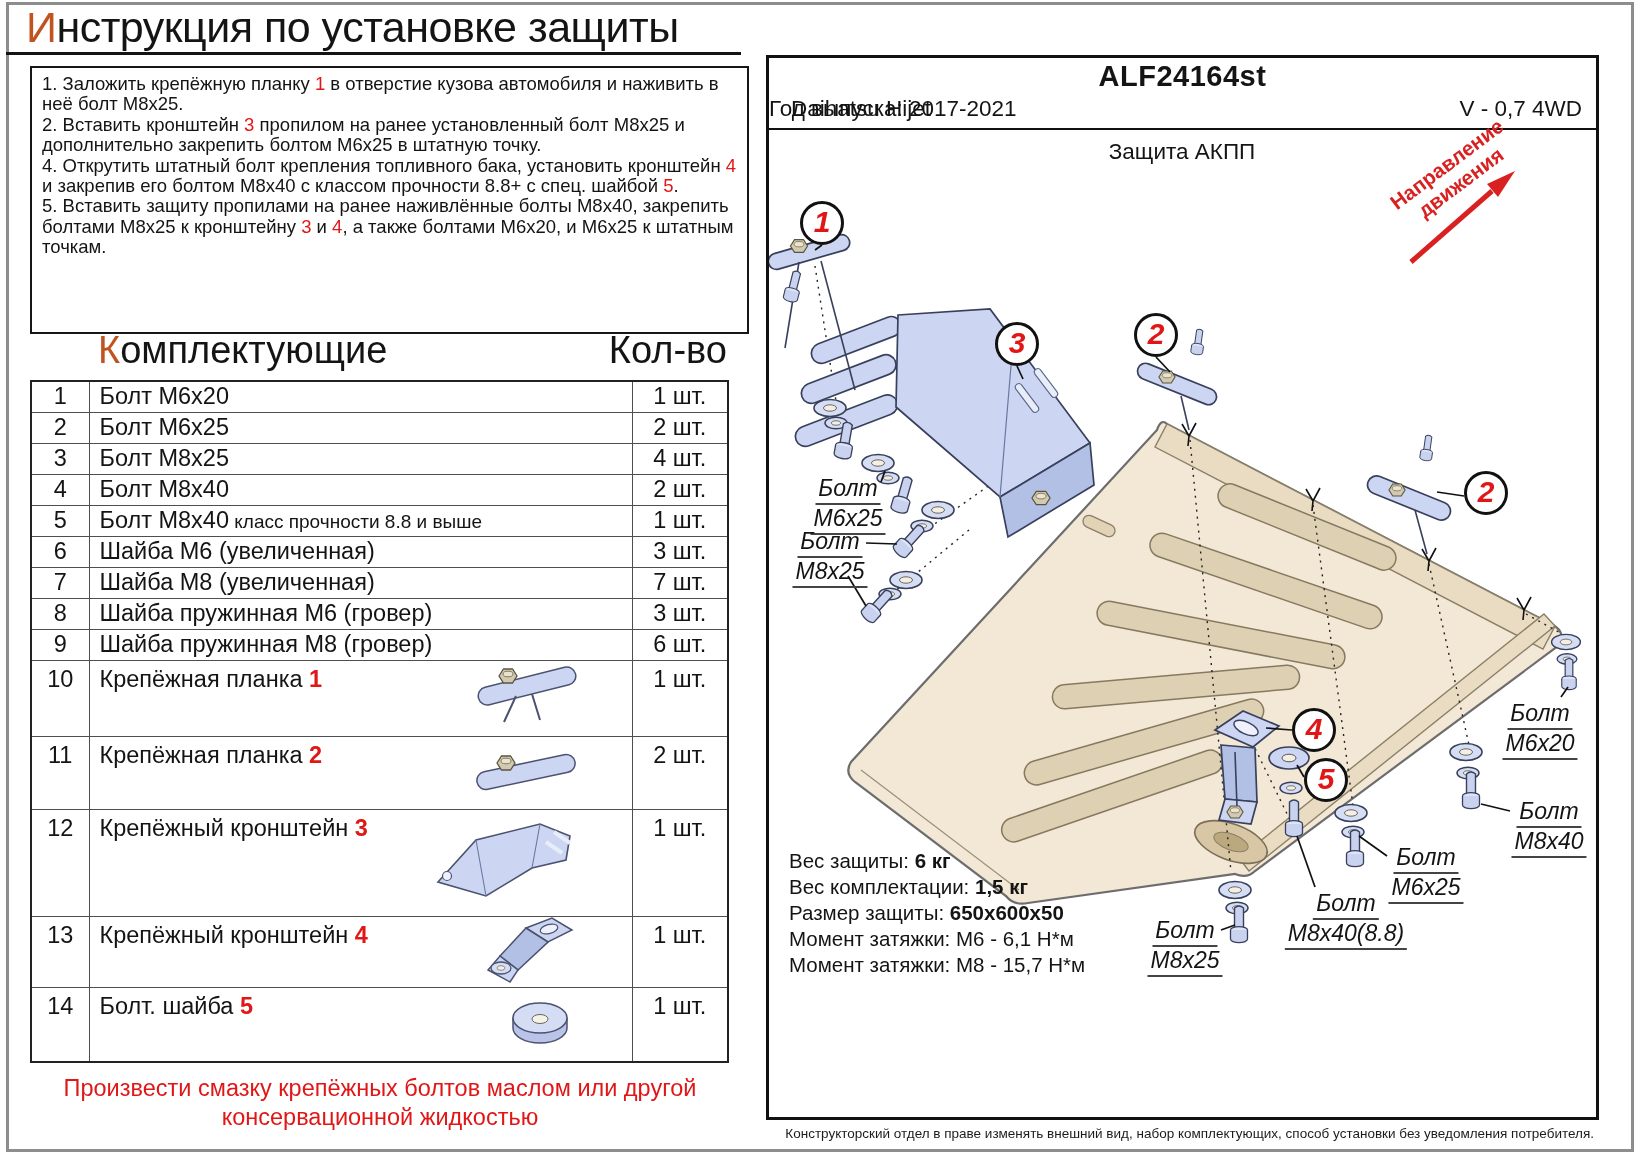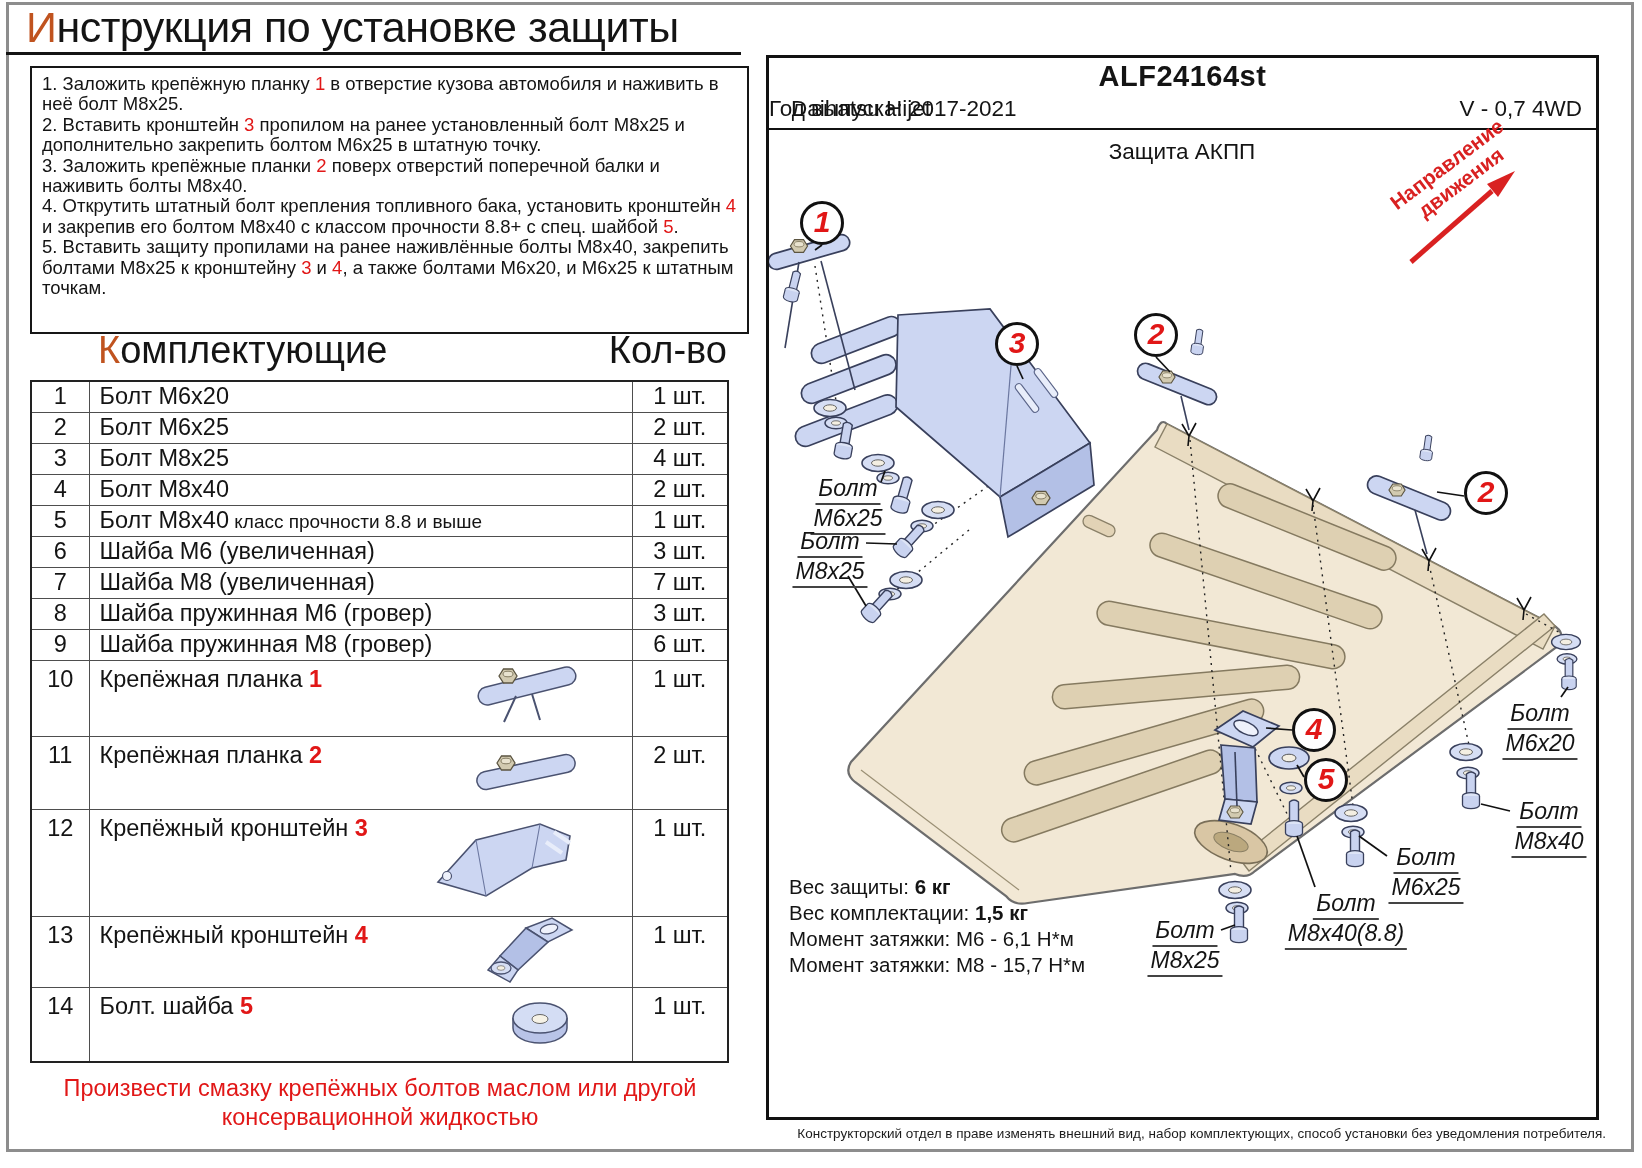--- a/index.html
+++ b/index.html
@@ -57,21 +57,21 @@
   .direction { position:absolute; left:597px; top:20px; width:175px; text-align:center;
     color:#d92121; font-size:20.5px; line-height:23px; font-weight:bold; transform:rotate(-37deg); }
   .callout { position:absolute; width:44px; height:44px; border:3.5px solid #111; border-radius:50%;
     background:#fff; color:#e11717; font-size:30px; font-weight:bold; font-style:italic;
     display:flex; align-items:center; justify-content:center; padding-bottom:3px; }
   .bolt-label { position:absolute; transform:translateX(-50%); text-align:center;
     font-size:23px; font-style:italic; line-height:27px; white-space:nowrap; color:#141414; }
   .bolt-label span { display:inline-block; border-bottom:2px solid #444; padding:0 3px 1px; }
   .specs { position:absolute; left:20px; bottom:4px; font-size:20.5px; line-height:26px; }
   .specs .sv.b { font-weight:bold;text-align:center; }
-  .footnote { position:absolute; right:36px; top:1126px; font-size:13.5px; white-space:nowrap; color:#1c1c1c; }
+  .footnote { position:absolute; right:48px; top:1126px; font-size:13.5px; white-space:nowrap; color:#1c1c1c; }
 
   
   .plate { fill:#f2e8d5; stroke:#6d6d6d; stroke-width:2.2; }
   .ridge { fill:#e9dcc2; stroke:#8a8068; stroke-width:1.4; }
   .slots rect { fill:#ded0b2; stroke:#857a60; stroke-width:1.5; }
   .bp  { fill:#ccd6f2; stroke:#39405c; stroke-width:1.7; }
   .bpd { fill:#b3c0e6; stroke:#39405c; stroke-width:1.7; }
   .fold { stroke:#6b77a0; stroke-width:1.2; }
   .dot { stroke:#222; stroke-width:1.4; stroke-dasharray:2 5; fill:none; }
   .ldr { stroke:#111; stroke-width:1.7; fill:none; }
@@ -83,21 +83,20 @@
 <body>
 
 <div class="page-border"></div>
 
 <div class="title"><span class="accent">И</span><span>нструкция по установке защиты</span></div>
 <div class="title-rule"></div>
 
 <div class="instructions" id="instruction-list">
     <div class="instr"><span>1. Заложить крепёжную планку </span><span class="red">1</span><span> в отверстие кузова автомобиля и наживить в неё болт М8х25.</span></div>
     <div class="instr"><span>2. Вставить кронштейн </span><span class="red">3</span><span> пропилом на ранее установленный болт М8х25 и дополнительно закрепить болтом М6х25 в штатную точку.</span></div>
-    <div class="instr"><span>3. Заложить крепёжные планки </span><span class="red">2</span><span> поверх отверстий поперечной балки и наживить болты М8х40.</span></div>
     <div class="instr"><span>4. Открутить штатный болт крепления топливного бака, установить кронштейн </span><span class="red">4</span><span> и закрепив его болтом М8х40 с классом прочности 8.8+ с спец. шайбой </span><span class="red">5</span><span>.</span></div>
     <div class="instr"><span>5. Вставить защиту пропилами на ранее наживлённые болты М8х40, закрепить болтами М8х25 к кронштейну </span><span class="red">3</span><span> и </span><span class="red">4</span><span>, а также болтами М6х20, и М6х25 к штатным точкам.</span></div>
   </div>
 
 <div class="comp-header">
   <div class="comp-title"><span class="accent">К</span><span>омплектующие</span></div>
   <div class="comp-qty">Кол-во</div>
 </div>
 
 <table class="components">
@@ -389,20 +388,21 @@
     </svg>
 
     <div class="part-title">Защита АКПП</div>
     <div class="direction">
       <span>Направление</span><br>
       <span>движения</span>
     </div>
     <div class="specs" id="specs">
         <div><span class="sl">Вес защиты: </span><span class="sv b">6 кг</span></div>
         <div><span class="sl">Вес комплектации: </span><span class="sv b">1,5 кг</span></div>
+        <div><span class="sl">Размер защиты: </span><span class="sv b">650х600х50</span></div>
         <div><span class="sl">Момент затяжки: </span><span class="sv">М6 - 6,1 Н*м</span></div>
         <div><span class="sl">Момент затяжки: </span><span class="sv">М8 - 15,7 Н*м</span></div>
       </div>
   <div class="callout" style="left: 31px; top: 71px;">1</div>
       <div class="callout" style="left: 226px; top: 192px;">3</div>
       <div class="callout" style="left: 365px; top: 183px;">2</div>
       <div class="callout" style="left: 695px; top: 341px;">2</div>
       <div class="callout" style="left: 523px; top: 578px;">4</div>
       <div class="callout" style="left: 535px; top: 628px;">5</div>
       <div class="bolt-label" style="left: 79px; top: 345px;"><span>Болт</span><br><span>М6х25</span></div>

